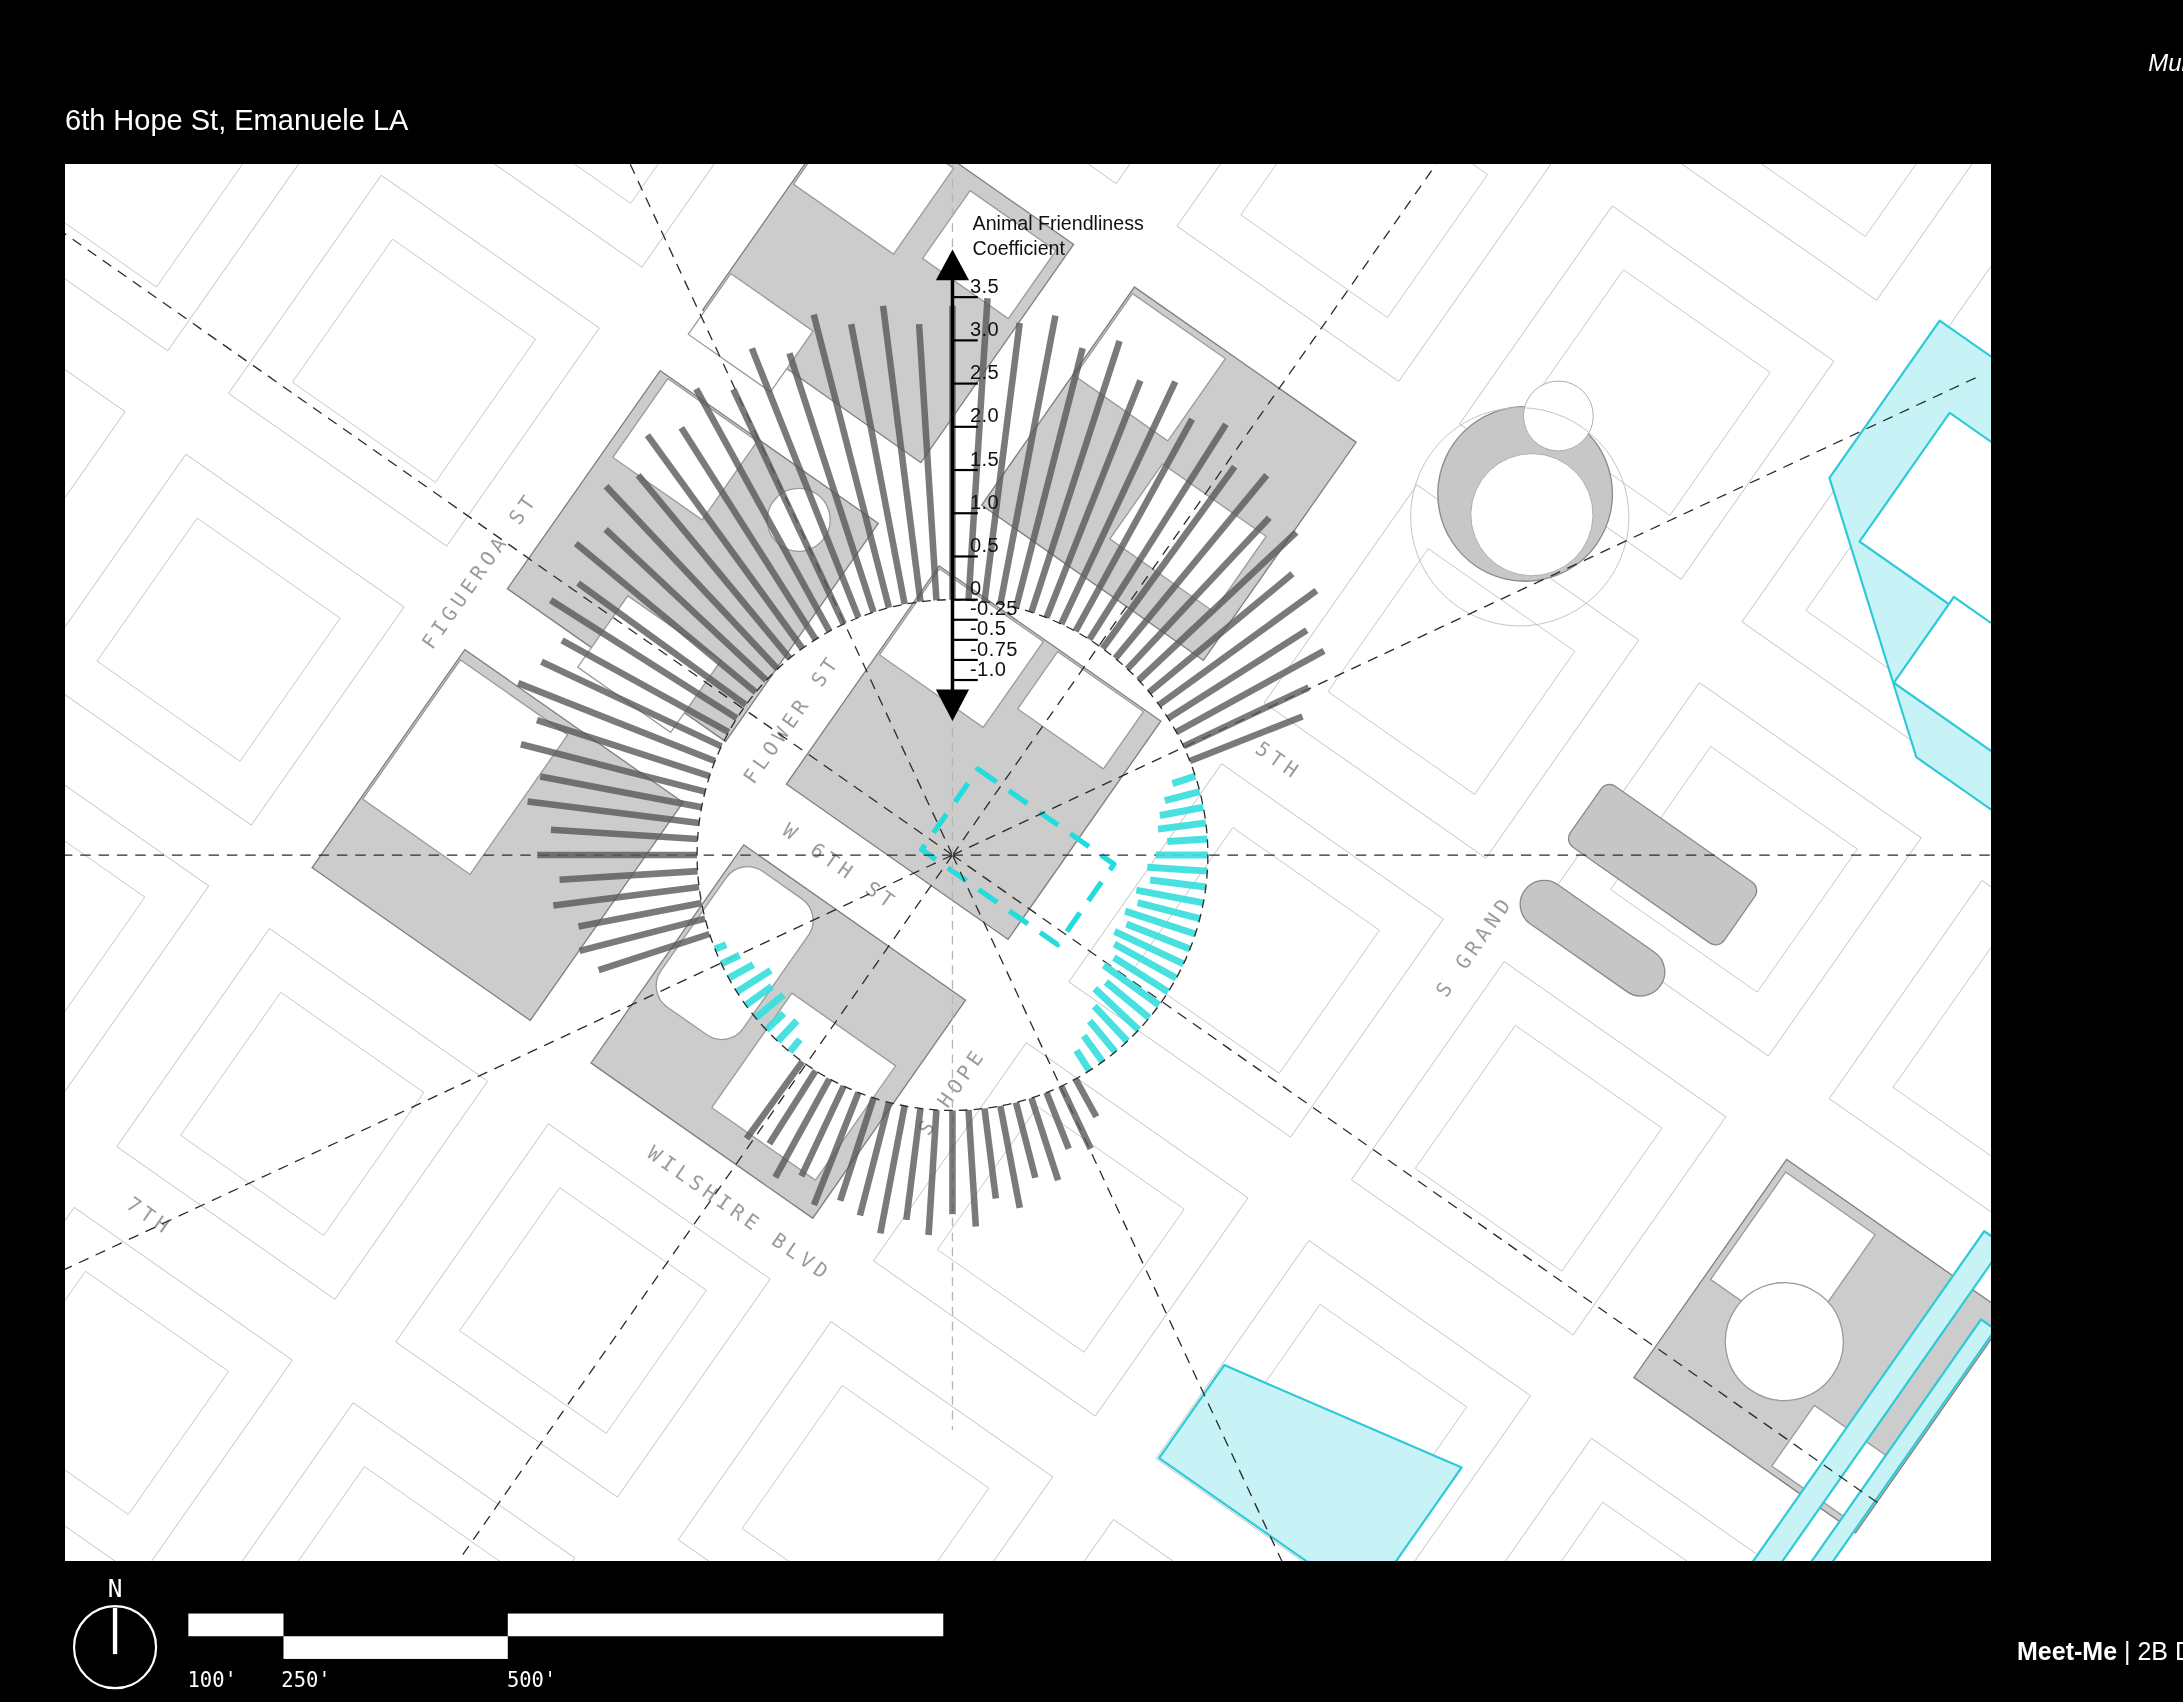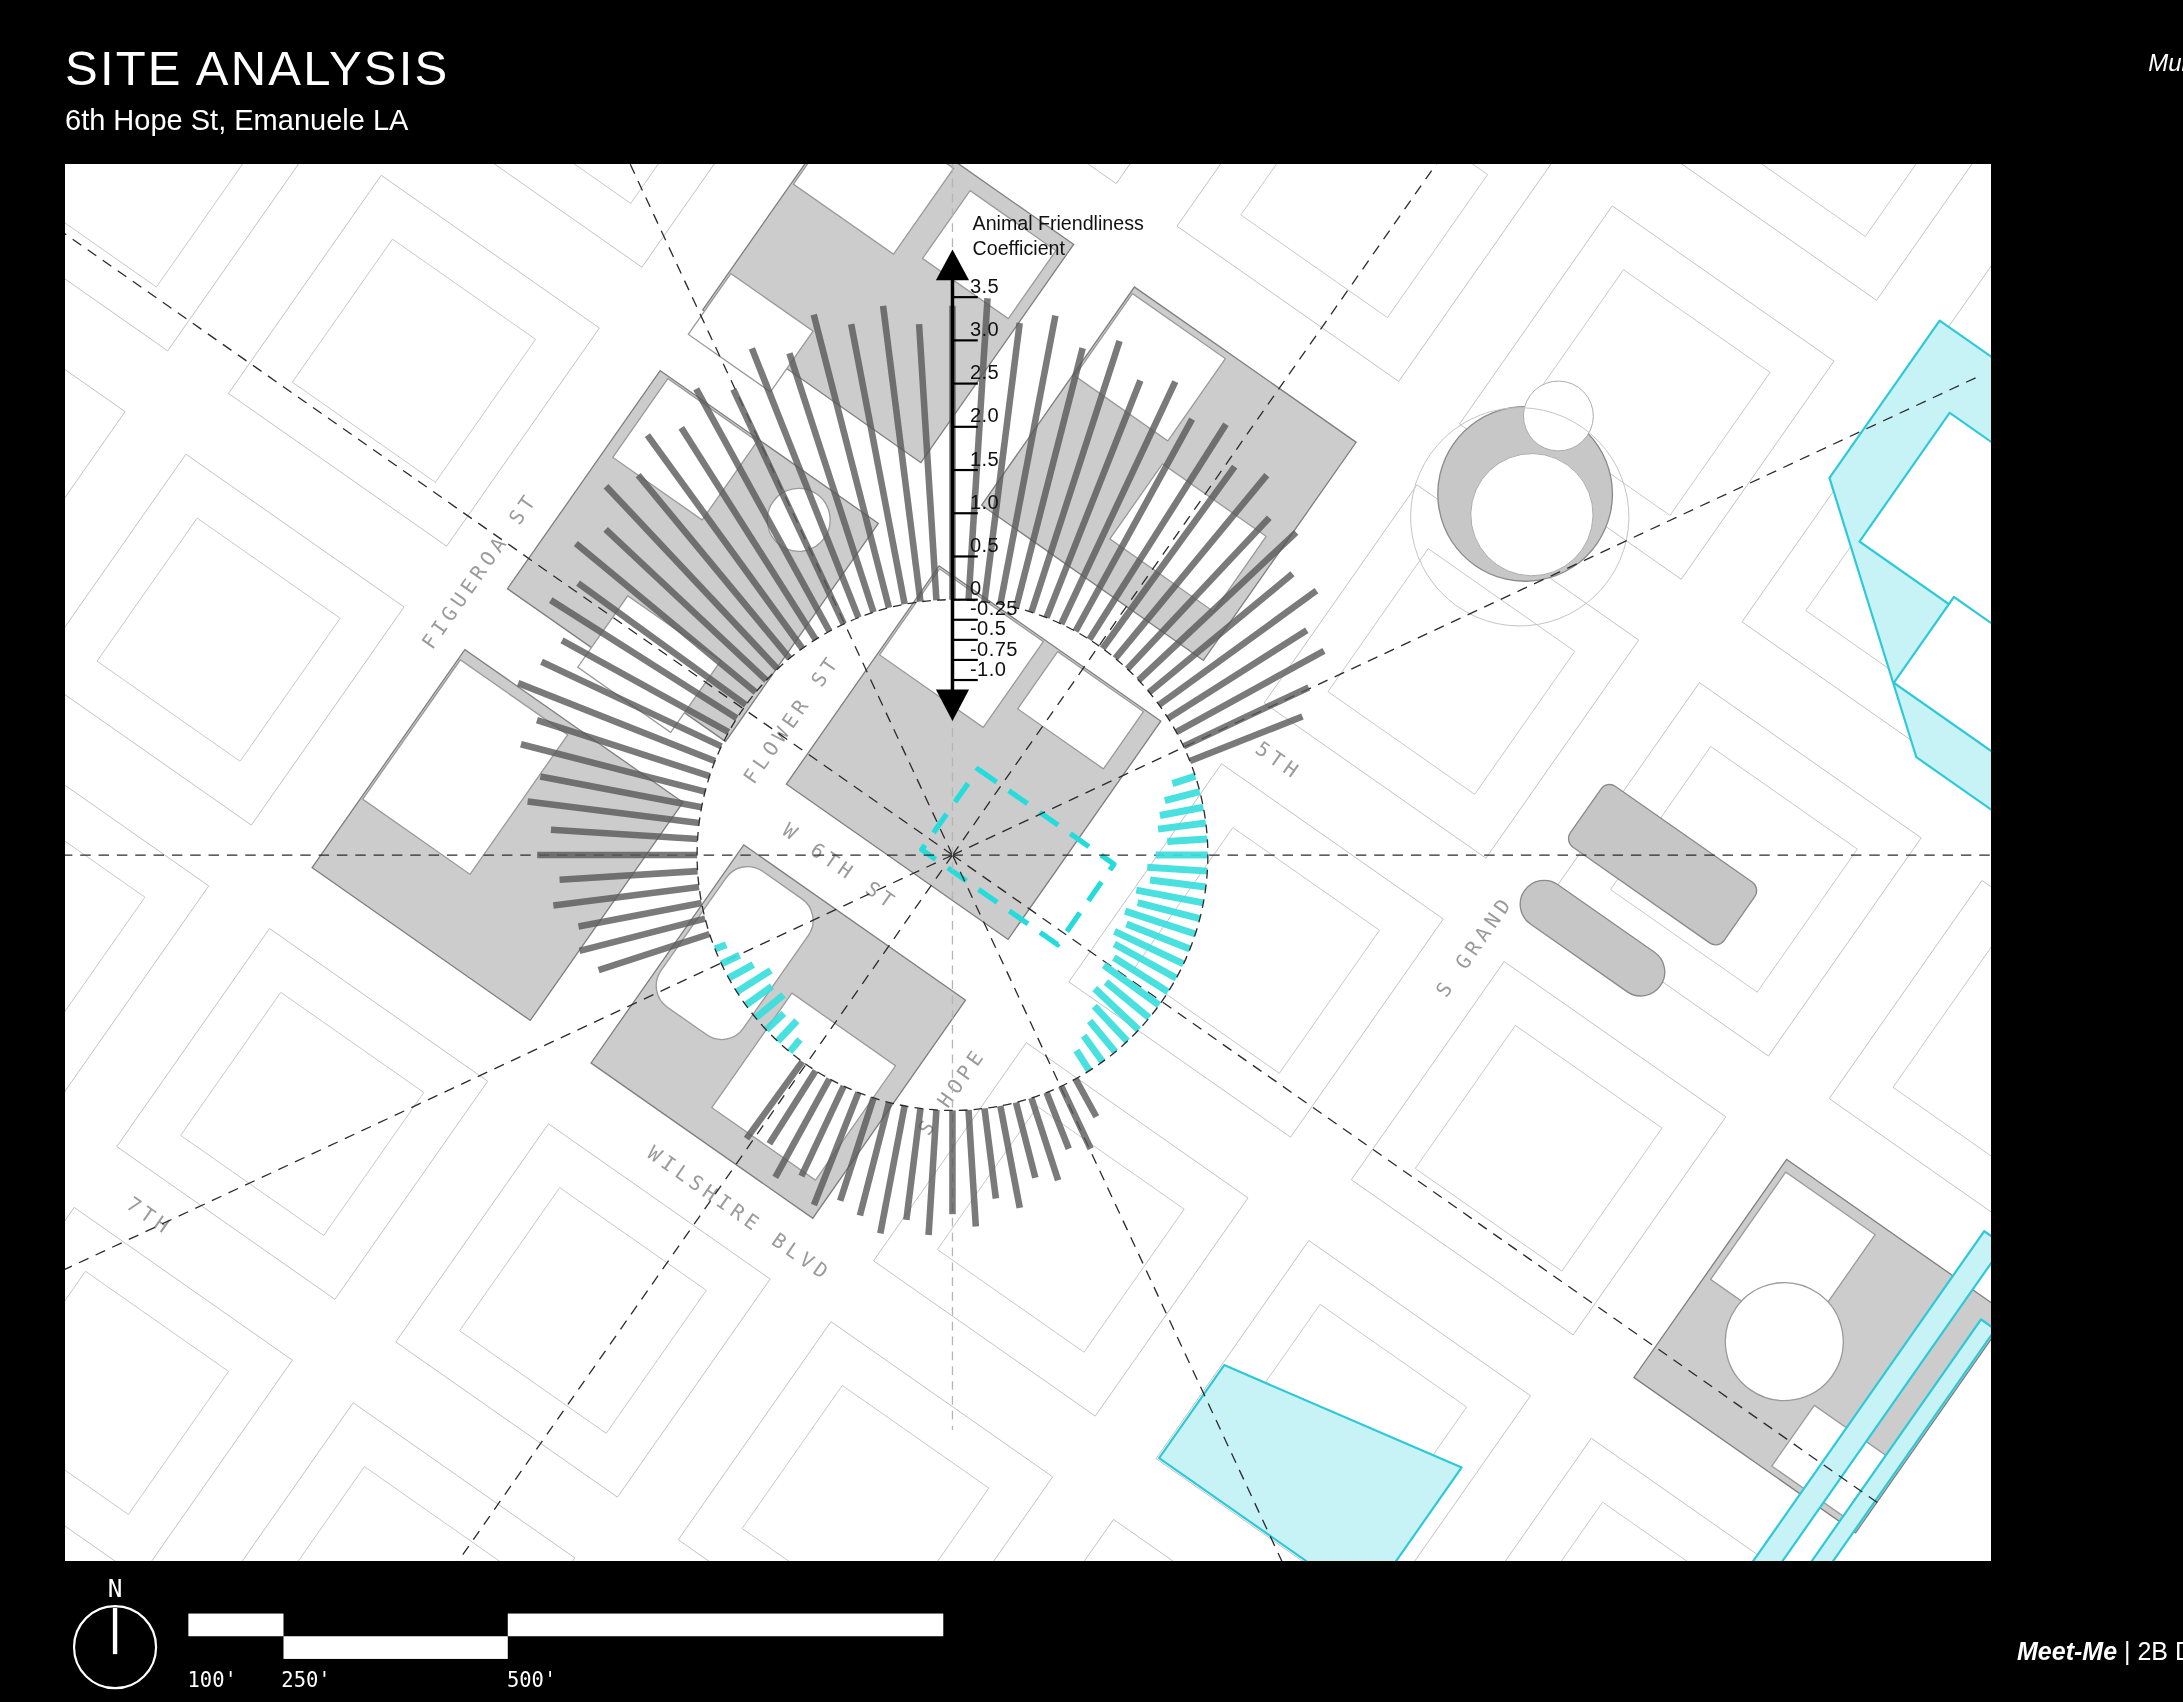--- a/index.html
+++ b/index.html
@@ -3,35 +3,34 @@
 <meta charset="utf-8">
 <style>
   html,body{margin:0;padding:0;background:#000;width:2489px;height:1703px;overflow:hidden;}
   body{font-family:"Liberation Sans",sans-serif;color:#fff;position:relative;}
   .hdr{position:absolute;left:65px;top:40px;display:flex;align-items:baseline;gap:41px;}
   .hdr .t1{font-size:49px;font-weight:400;letter-spacing:2.2px;}
   .hdr .t2{font-size:47px;font-weight:700;}
   .sub{position:absolute;left:65px;top:104px;font-size:29px;}
   .authors{position:absolute;right:16.6px;top:49px;font-size:24px;font-style:italic;}
   .credit{position:absolute;right:16.6px;top:1637px;font-size:25px;}
-  .credit .proj{font-weight:700;font-style:italic;}
+  .credit .proj{font-weight:700;}
   #map{position:absolute;left:65px;top:164px;background:#fff;}
   #legendbar{position:absolute;left:44px;top:1559px;}
   svg text{font-family:"DejaVu Sans Mono",monospace;}
   text.stl{font-size:46px;letter-spacing:11px;fill:#9b9b9b;}
   text.tick{font-family:"Liberation Sans",sans-serif;font-size:46px;fill:#111;letter-spacing:1px;}
   text.axlab{font-family:"Liberation Sans",sans-serif;font-size:45px;fill:#111;}
   text.scl{font-size:47px;fill:#fff;}
   text.north{font-family:"DejaVu Sans Mono",monospace;font-size:56px;fill:#fff;}
 </style>
 </head>
 <body>
 
 <div class="hdr">
-  <span class="t1">SITE ANALYSIS</span>
 </div>
 <div class="sub">6th Hope St, Emanuele LA</div>
 <div class="authors">Mukai Li &amp; Di Paolo Emanuele</div>
 
 <svg id="map" width="1926" height="1397" viewBox="0 0 4410 3200" xmlns="http://www.w3.org/2000/svg">
   <rect x="0" y="0" width="4410" height="3200" fill="#ffffff"></rect>
 
   <g id="blocksLayer" transform="rotate(35 2032 1583)">
       <rect x="-713" y="-1282" width="610" height="610" fill="#ffffff" stroke="#c0c0c0" stroke-width="2"></rect>
       <rect x="-608" y="-1177" width="400" height="400" fill="none" stroke="#c6c6c6" stroke-width="2"></rect>

